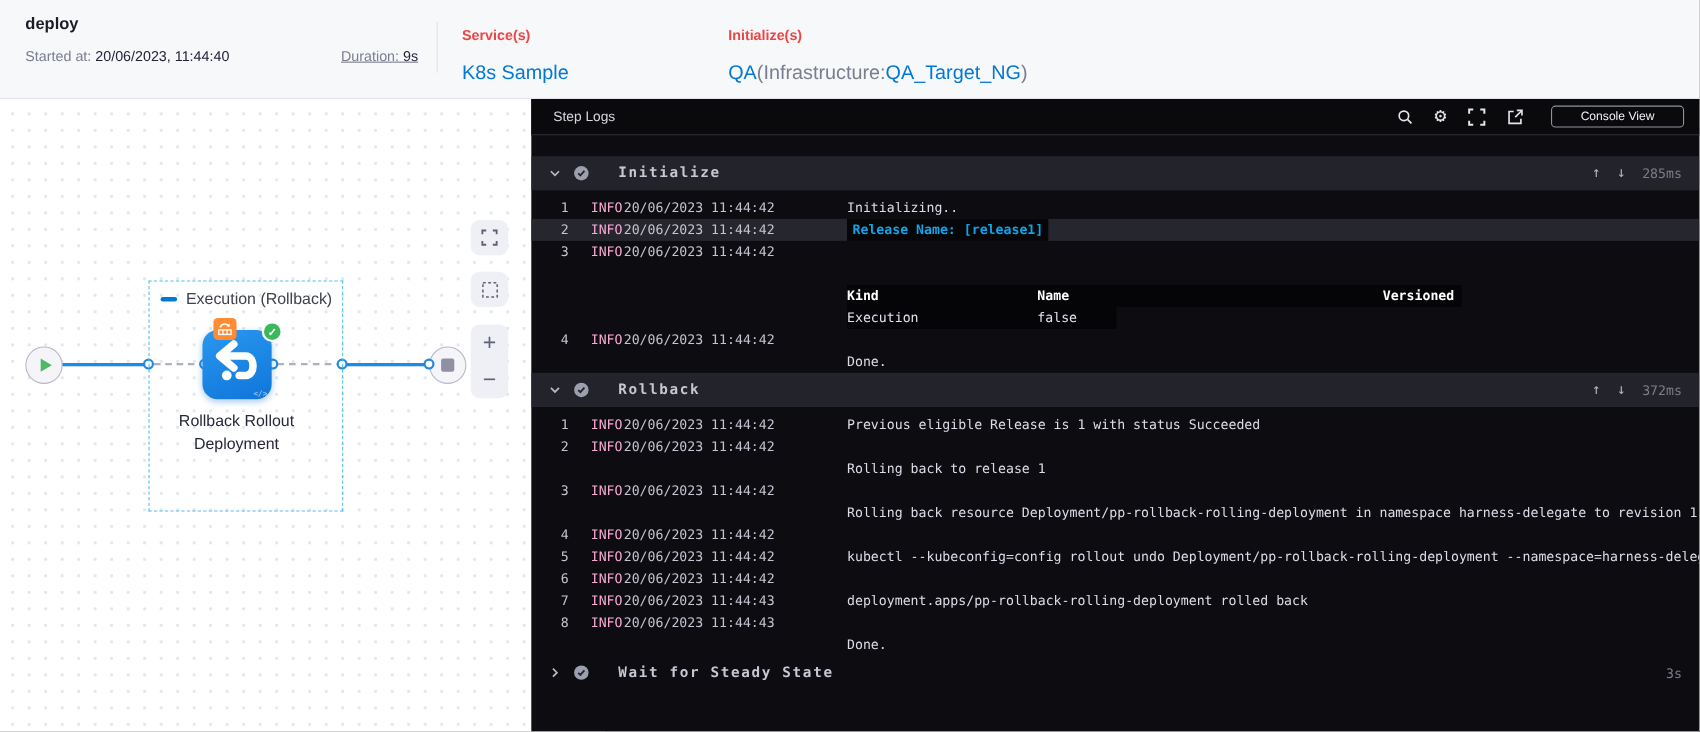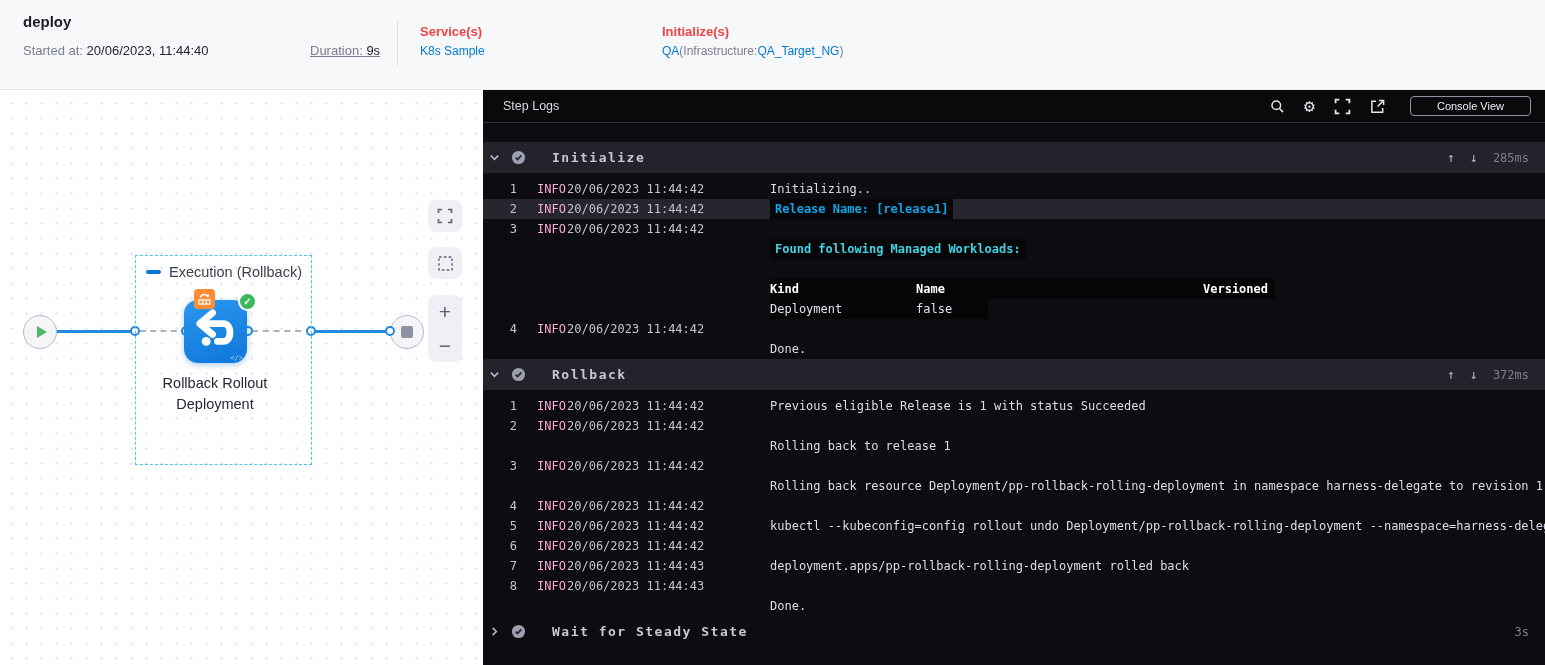--- a/index.html
+++ b/index.html
@@ -9,21 +9,21 @@
   
   .top-header { position:absolute; top:0; left:0; width:1545px; height:90px; background:#f7f8fa; border-bottom:1px solid #e5e7ee;padding-left:45px; }
   .pipeline-title { position:absolute; left:23px; top:13px; font-size:15px; font-weight:700; color:#1c1c28; }
   .started-row { position:absolute; left:23px; top:43px; font-size:13px; color:#7b7d90; }
   .started-row b, .duration-row b { color:#23233a; font-weight:400; }
   .duration-row { position:absolute; left:310px; top:43px; font-size:13px; color:#7b7d90;text-decoration:underline; }
   .hdr-divider { position:absolute; left:397px; top:20px; width:1px; height:46px; background:#dfe1e9; }
   .svc-block { position:absolute; left:420px; top:24px; }
   .env-block { position:absolute; left:662px; top:24px; }
   .blk-label { font-size:13px; color:#ef4444; font-weight:600; }
-  .blk-value { margin-top:5px; font-size:12px; }
+  .blk-value { margin-top:17px; font-size:18px; }
   .link { color:#0278d5; cursor:pointer; }
   .paren { color:#7b7d90; }
 
   
   .canvas { position:absolute; top:90px; left:0; width:550px; height:575px; background:#fff;
     background-image:radial-gradient(circle, #dce8ea 1.2px, transparent 1.4px); background-size:15px 15px; background-position:4px 6px; }
   .node-circle { position:absolute; width:34px; height:34px; border-radius:50%; background:#f4f4f9; border:1.5px solid #b7b8c8; display:flex; align-items:center; justify-content:center; }
   .start-node { left:23px; top:225px; }
   .end-node { left:390px; top:225px; }
   .play-tri { width:0; height:0; border-top:6px solid transparent; border-bottom:6px solid transparent; border-left:10px solid #4cb964; margin-left:3px; }
@@ -47,39 +47,39 @@
 
   
   .console { position:absolute; top:90px; left:483px; width:1062px; height:575px; background:#0d0d11; font-family:"DejaVu Sans Mono",monospace; }
   .console-header { height:33px; background:#0a0a0d; border-bottom:1px solid #2e2e38; display:flex; align-items:center; padding:0 14px 0 20px; }
   .console-title { font-family:"Liberation Sans",sans-serif; font-size:12.5px; color:#d6d7e0; }
   .ch-icons { margin-left:auto; display:flex; align-items:center; gap:19px; }
   .ch-ic { color:#e4e5ec; cursor:pointer; display:flex; align-items:center; }
   .gear-glyph { font-size:18px; line-height:1; }
   .console-view-btn { margin-left:6px; font-family:"Liberation Sans",sans-serif; font-size:11px; color:#eef0f6; border:1px solid #9091a1; border-radius:4px; padding:3px 26px; background:transparent; cursor:pointer; white-space:nowrap; }
   .log-body { position:absolute; top:34px; left:0; right:0; bottom:0; overflow:hidden; padding-top:18px; }
-  .sec-head { position:relative; height:31px; background:#23232c; display:flex; align-items:center; cursor:pointer; }
+  .sec-head { position:relative; height:31px; background:#23232c; display:flex; align-items:center; padding-left:10px; cursor:pointer; }
   .sec-head.collapsed { background:transparent; }
   .sec-chev { width:22px; display:flex; justify-content:center; }
   .sec-check { margin-left:6px; display:flex; }
   .sec-name { margin-left:26px; font-size:13px; font-weight:700; letter-spacing:1.5px; color:#c7c8d4; }
   .sec-right { position:absolute; right:16px; display:flex; align-items:center; gap:15px; }
   .scroll-arrow { color:#b4b5c4; font-size:13px; cursor:pointer; }
   .sec-duration { color:#7b7d8a; font-size:12px; }
   .sec-rows { padding-top:6px; }
   .log-row { position:relative; height:20px; font-size:12px; line-height:20px; white-space:pre; }
   .log-row.selected { background:#26262f; }
   .lr-num { position:absolute; left:0; width:34px; text-align:right; color:#c3c4d0; }
   .lr-level { position:absolute; left:54px; color:#f9a8d4; }
   .lr-time { position:absolute; left:84px; color:#c3c4d0; }
   .lr-msg { position:absolute; left:287px; right:0; color:#dcdde8; overflow:hidden; }
   .chip { display:inline-block; padding:0 5px; background:#060609; }
   .chip.yellow { color:#0ea5e9; font-weight:700; }
   .chip.cyan { color:#3fd2e4; font-weight:700; }
-  .tbl { display:inline-flex; background:#050508; }
+  .tbl { display:inline-flex; background:#050508;gap:27px; }
   .tbl .cell { display:inline-block; overflow:hidden; }
   .tbl .c0 { width:146px; } .tbl .c1 { width:287px; } .tbl .c2 { width:72px; }
   .tbl.hdr .cell { font-weight:700; color:#ffffff; }
   .tbl.datarow .cell { color:#e0e1ea; }
 </style>
 </head>
 <body>
 
 <div class="stage">
 
@@ -204,24 +204,23 @@
           <span class="sec-right">
             <span class="scroll-arrow">↑</span>
             <span class="scroll-arrow">↓</span>
             <span class="sec-duration">285ms</span>
           </span>
         </div>
         <div class="sec-rows">
           <div class="log-row"><span class="lr-num">1</span><span class="lr-level">INFO</span><span class="lr-time">20/06/2023 11:44:42</span><span class="lr-msg">Initializing..</span></div>
           <div class="log-row selected"><span class="lr-num">2</span><span class="lr-level">INFO</span><span class="lr-time">20/06/2023 11:44:42</span><span class="lr-msg"><span class="chip yellow">Release Name: [release1]</span></span></div>
           <div class="log-row"><span class="lr-num">3</span><span class="lr-level">INFO</span><span class="lr-time">20/06/2023 11:44:42</span><span class="lr-msg"></span></div>
-          <div class="log-row"><span class="lr-msg"><span class="chip cyan">Found following Managed Workloads:</span></span></div>
           <div class="log-row"><span class="lr-msg"></span></div>
           <div class="log-row"><span class="lr-msg"><span class="tbl hdr"><span class="cell c0">Kind</span><span class="cell c1">Name</span><span class="cell c2">Versioned</span></span></span></div>
-          <div class="log-row"><span class="lr-msg"><span class="tbl datarow"><span class="cell c0">Deployment</span><span class="cell c2">false</span></span></span></div>
+          <div class="log-row"><span class="lr-msg"><span class="tbl datarow"><span class="cell c0">Execution</span><span class="cell c2">false</span></span></span></div>
           <div class="log-row"><span class="lr-num">4</span><span class="lr-level">INFO</span><span class="lr-time">20/06/2023 11:44:42</span><span class="lr-msg"></span></div>
           <div class="log-row"><span class="lr-msg">Done.</span></div>
         </div>
         <div class="sec-head">
           <span class="sec-chev">
             <svg width="11" height="11" viewBox="0 0 12 12" fill="none" stroke="#b9bac8" stroke-width="1.7">
               <path d="M2 4 L6 8 L10 4"></path>
             </svg>
           </span>
           <span class="sec-check">

